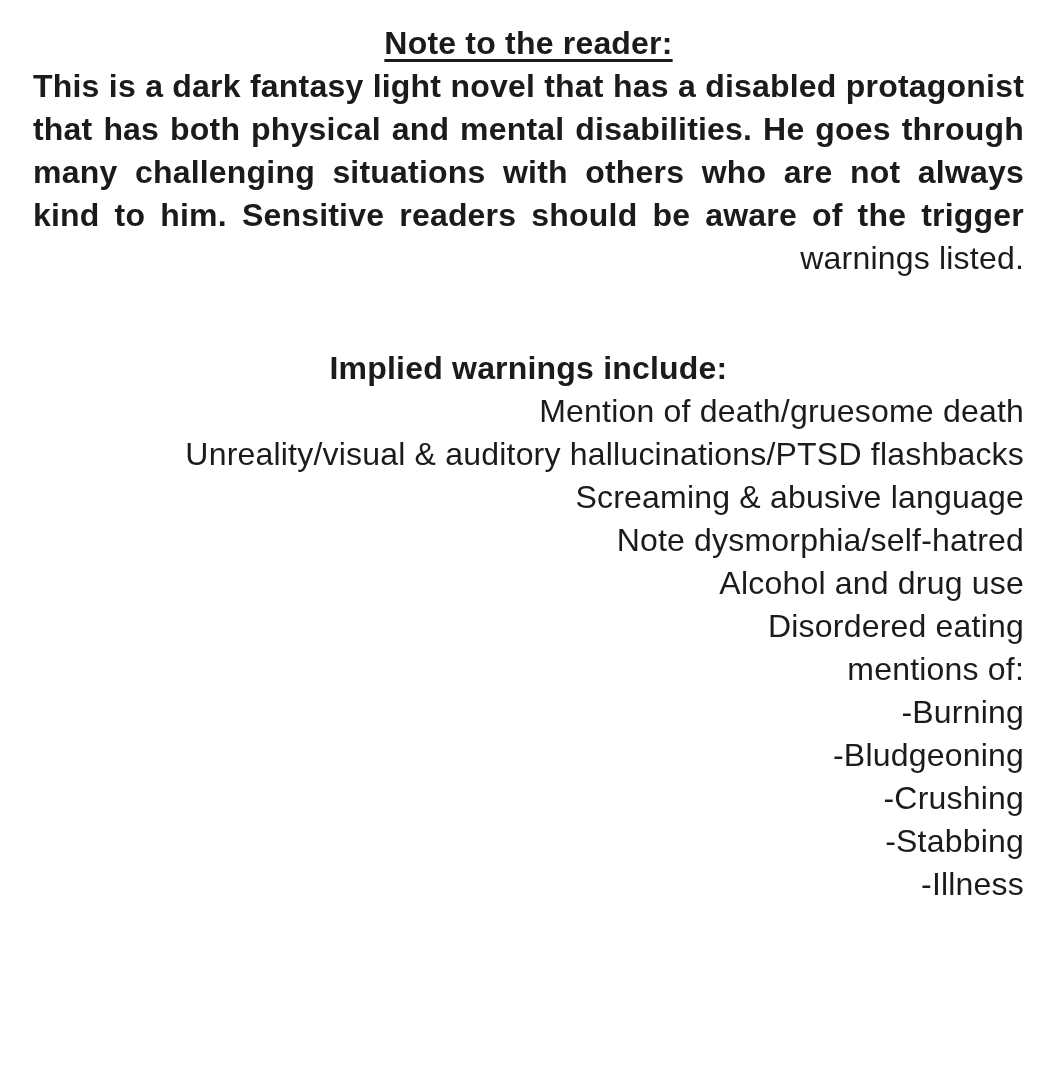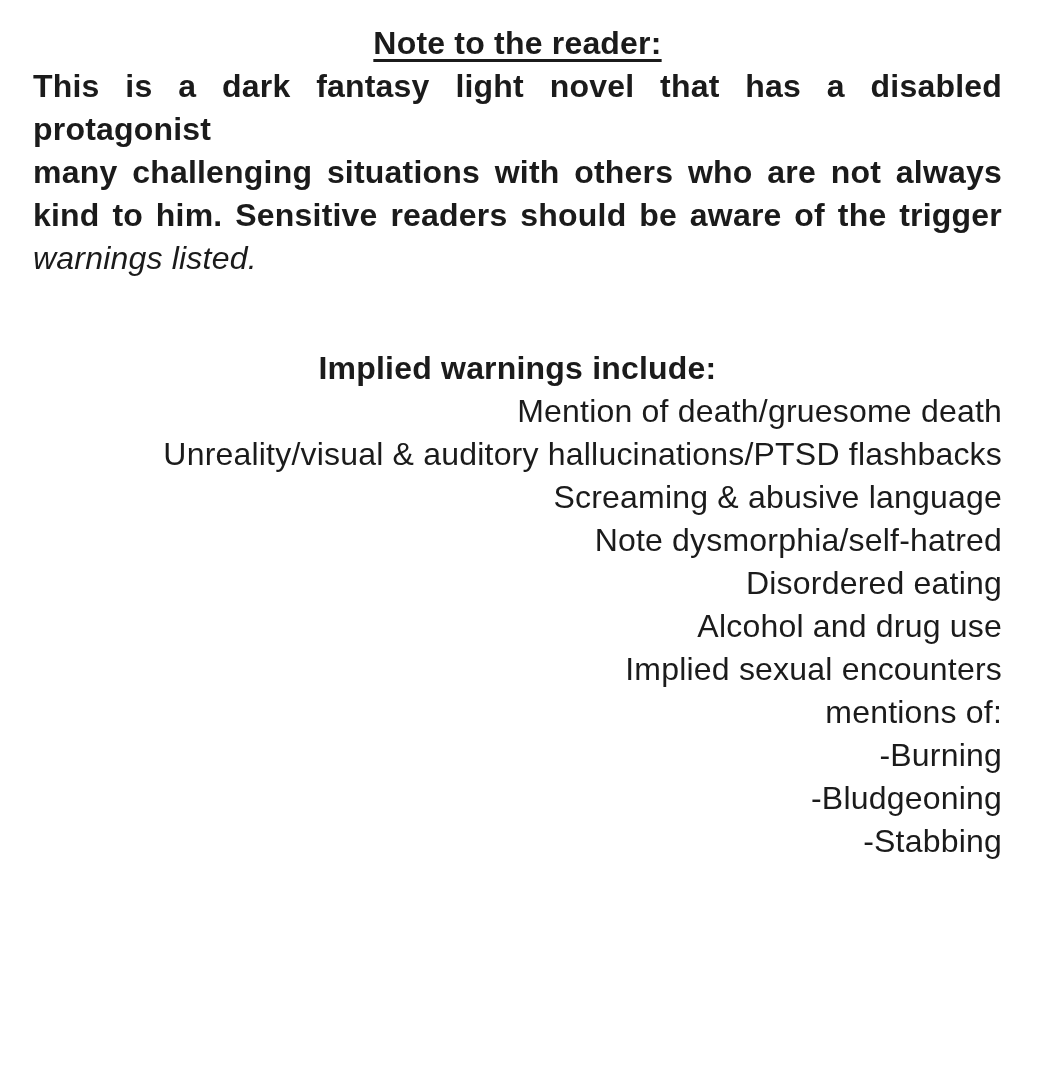--- a/index.html
+++ b/index.html
@@ -13,21 +13,21 @@
   body {
     width: 1062px;
     height: 1068px;
     background: var(--bg);
     overflow: hidden;
   }
   .page {
     box-sizing: border-box;
     width: 1062px;
     height: 1068px;
-    padding: 22px 60px 0 33px;
+    padding: 22px 38px 0 33px;
     font-family: "Liberation Sans", "DejaVu Sans", sans-serif;
     font-size: 32px;
     line-height: 43px;
     letter-spacing: 0.2px;
     color: var(--ink);
   }
   .heading {
     font-weight: bold;
     text-align: center;
   }
@@ -36,55 +36,56 @@
     text-decoration-thickness: 3px;
     text-underline-offset: 5px;
   }
   .pline {
     text-align: justify;
     text-align-last: justify;
     font-weight: bold;
     -moz-text-align-last: justify;
   }
   .pline-last {
-    text-align: left;
-    font-style: italic;
+    text-align: right;
   }
   .wline {
     text-align: right;
   }
   .section-gap {
     height: 67px;
   }
 </style>
 </head>
 <body>
 
 <main class="page">
 
   <div class="heading underlined">Note to the reader:</div>
 
   <div>
     <div class="pline">This is a dark fantasy light novel that has a disabled protagonist</div>
+    <div class="pline">that has both physical and mental disabilities. He goes through</div>
     <div class="pline">many challenging situations with others who are not always</div>
     <div class="pline">kind to him. Sensitive readers should be aware of the trigger</div>
     <div class="pline-last">warnings listed.</div>
   </div>
 
   <div class="section-gap"></div>
 
   <div class="heading">Implied warnings include:</div>
 
   <div>
     <div class="wline">Mention of death/gruesome death</div>
     <div class="wline">Unreality/visual &amp; auditory hallucinations/PTSD flashbacks</div>
     <div class="wline">Screaming &amp; abusive language</div>
     <div class="wline">Note dysmorphia/self-hatred</div>
+    <div class="wline">Alcohol and drug use</div>
     <div class="wline">Disordered eating</div>
-    <div class="wline">Alcohol and drug use</div>
-    <div class="wline">Implied sexual encounters</div>
     <div class="wline">mentions of:</div>
     <div class="wline">-Burning</div>
     <div class="wline">-Bludgeoning</div>
+    <div class="wline">-Crushing</div>
     <div class="wline">-Stabbing</div>
+    <div class="wline">-Illness</div>
   </div>
 
 </main>
 
 </body></html>

